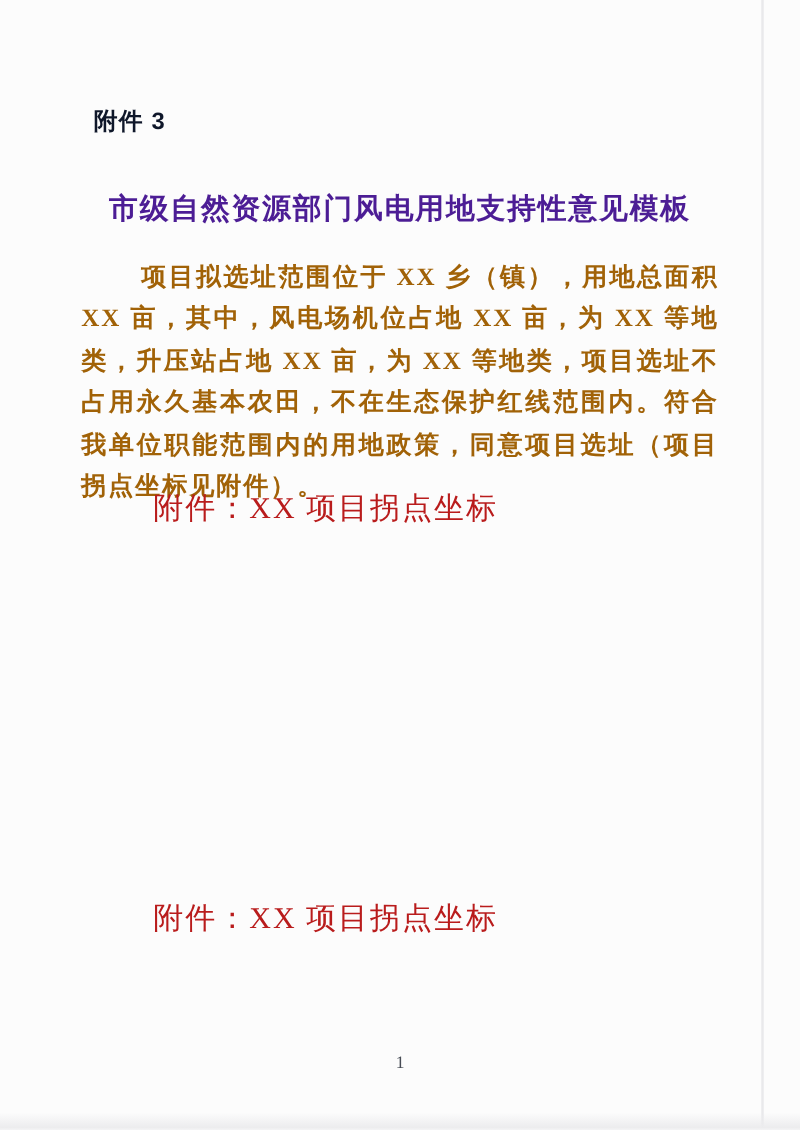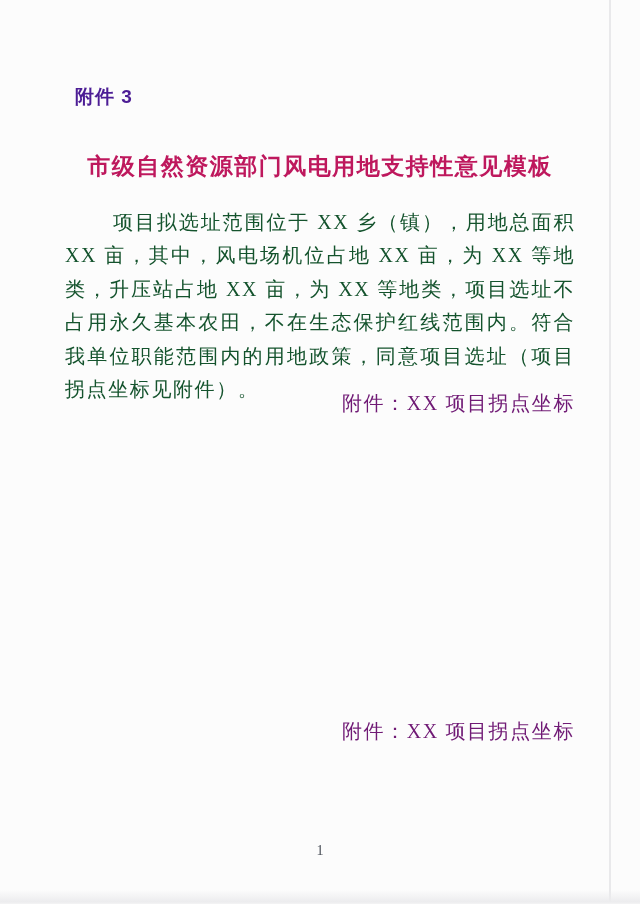--- a/index.html
+++ b/index.html
@@ -37,58 +37,58 @@
     height: 14px;
     background: linear-gradient(to bottom, rgba(230,230,232,0) 0%, #ececee 85%, #f4f4f5 100%);
   }
   .attachment-label {
     position: absolute;
     top: 84px;
     left: 75px;
     font-family: "Liberation Sans", sans-serif;
     font-weight: bold;
     font-size: 19px;
-    color: #4c1d95;
+    color: #0f172a;
     letter-spacing: 1px;
   }
   .doc-title {
     position: absolute;
     left: 0;
     width: 640px;
     text-align: center;
     font-weight: bold;
     font-size: 23px;
-    color: #be185d;
+    color: #4c1d95;
     letter-spacing: 1.5px;
   }
   .title-1 { top: 151px; }
   .title-2 { top: 448px; }
   .body-para {
     position: absolute;
     left: 65px;
     width: 510px;
     font-size: 20px;
     line-height: 33.4px;
     letter-spacing: 1.6px;
     text-align: justify;
     text-justify: inter-character;
     text-indent: 2.4em;
-    color: #14532d;
+    color: #a16207;
+    font-weight: bold;
   }
   .para-1 { top: 206px; }
   .para-2 { top: 502px; }
   .attachment-note {
     position: absolute;
     left: 65px;
     width: 510px;
-    font-size: 20px;
+    font-size: 24px;
     letter-spacing: 1.6px;
     text-indent: 2.4em;
-    color: #701a75;
-    text-align: right;
+    color: #b91c1c;
   }
   .note-1 { top: 390px; }
   .note-2 { top: 718px; }
   .page-number {
     position: absolute;
     top: 843px;
     left: 0;
     width: 640px;
     text-align: center;
     font-size: 14px;

